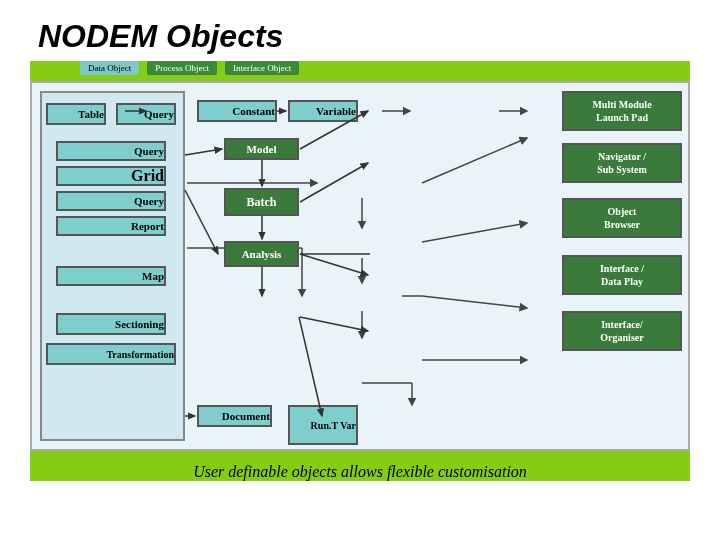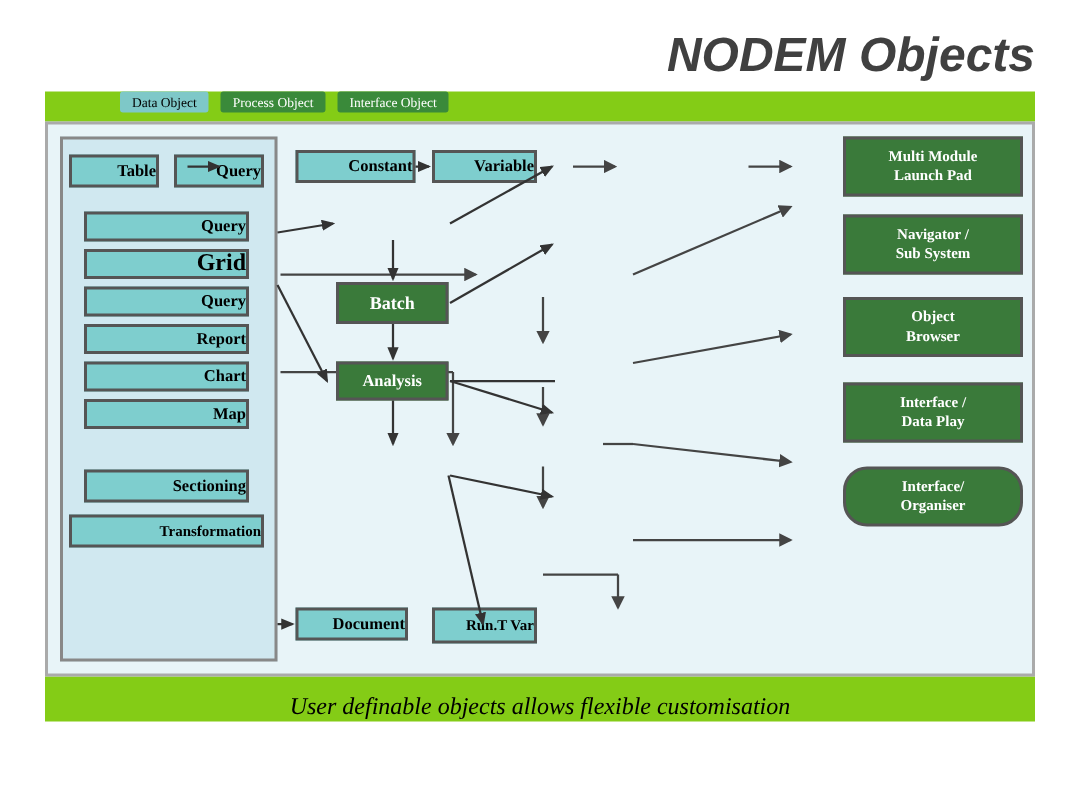--- a/index.html
+++ b/index.html
@@ -8,24 +8,23 @@
       height: 540px;
       background: #fff;
       font-family: Arial, sans-serif;
       overflow: hidden;
       position: relative;
     }
 
     .page-title {
       font-size: 32px;
       font-weight: bold;
-      color: #404040;
-      padding: 18px 30px 6px 15px;
+      color: #000000;
+      padding: 18px 30px 6px 38px;
       font-style: italic;
-      text-align: right;
     }
 
     .diagram-area {
       position: relative;
       margin: 0 30px;
       background: #84cc16;
       font-family: Liberation Serif, serif;
     }
 
     
@@ -167,77 +166,77 @@
       </div>
       <div class="box box-teal" style="position:absolute; top:73px; left:14px; width:110px; height:20px; font-size:16px;">
         <span>Grid</span>
       </div>
       <div class="box box-teal" style="position:absolute; top:98px; left:14px; width:110px; height:20px; font-size:11px;">
         <span>Query</span>
       </div>
       <div class="box box-teal" style="position:absolute; top:123px; left:14px; width:110px; height:20px; font-size:11px;">
         <span>Report</span>
       </div>
-      <div class="box box-teal" style="position:absolute; top:148px; left:14px; width:110px; height:20px; font-size:11px;">
-        <span>Chart</span>
-      </div>
       <div class="box box-teal" style="position:absolute; top:173px; left:14px; width:110px; height:20px; font-size:11px;">
         <span>Map</span>
       </div>
       <div class="box box-teal" style="position:absolute; top:220px; left:14px; width:110px; height:22px; font-size:11px;">
         <span>Sectioning</span>
       </div>
       <div class="box box-teal" style="position:absolute; top:250px; left:4px; width:130px; height:22px; font-size:10px;">
         <span>Transformation</span>
       </div>
     </div>
 
     <div class="box box-teal" style="position:absolute; left:165px; top:17px; width:80px; height:22px;">
       <span>Constant</span>
     </div>
 
     <div class="box box-teal" style="position:absolute; left:256px; top:17px; width:70px; height:22px;">
       <span>Variable</span>
     </div>
 
+    <div class="box box-green" style="position:absolute; left:192px; top:55px; width:75px; height:22px;">
+      <span>Model</span>
+    </div>
 
     <div class="box box-green" style="position:absolute; left:192px; top:105px; width:75px; height:28px; font-size:12px;">
       <span>Batch</span>
     </div>
 
     <div class="box box-green" style="position:absolute; left:192px; top:158px; width:75px; height:26px;">
       <span>Analysis</span>
     </div>
 
 
     <div class="box box-teal" style="position:absolute; left:165px; top:322px; width:75px; height:22px;">
       <span>Document</span>
     </div>
 
-    <div class="box box-teal" style="position:absolute; left:256px; top:322px; width:70px; height:24px; font-size:10px;">
+    <div class="box box-teal" style="position:absolute; left:256px; top:322px; width:70px; height:40px; font-size:10px;">
       <span>Run.T Var</span>
     </div>
 
     <div class="box box-right-panel" style="position:absolute; right:6px; top:8px; width:120px; height:40px; font-size:10px; line-height:1.3;">
       <span>Multi Module<br>Launch Pad</span>
     </div>
 
     <div class="box box-right-panel" style="position:absolute; right:6px; top:60px; width:120px; height:40px; font-size:10px; line-height:1.3;">
       <span>Navigator /<br>Sub System</span>
     </div>
 
     <div class="box box-right-panel" style="position:absolute; right:6px; top:115px; width:120px; height:40px; font-size:10px; line-height:1.3;">
       <span>Object<br>Browser</span>
     </div>
 
     <div class="box box-right-panel" style="position:absolute; right:6px; top:172px; width:120px; height:40px; font-size:10px; line-height:1.3;">
       <span>Interface /<br>Data Play</span>
     </div>
 
-    <div class="box box-right-panel" style="position:absolute; right:6px; top:228px; width:120px; height:40px; font-size:10px; line-height:1.3;border-radius:16px;">
+    <div class="box box-right-panel" style="position:absolute; right:6px; top:228px; width:120px; height:40px; font-size:10px; line-height:1.3;">
       <span>Interface/<br>Organiser</span>
     </div>
 
     <svg style="position:absolute;top:0;left:0;width:100%;height:100%;pointer-events:none;">
       <defs>
         <marker id="arrowhead" markerWidth="6" markerHeight="5" refX="5" refY="2.5" orient="auto">
           <polygon points="0 0, 6 2.5, 0 5" fill="#333"></polygon>
         </marker>
       </defs>
 

